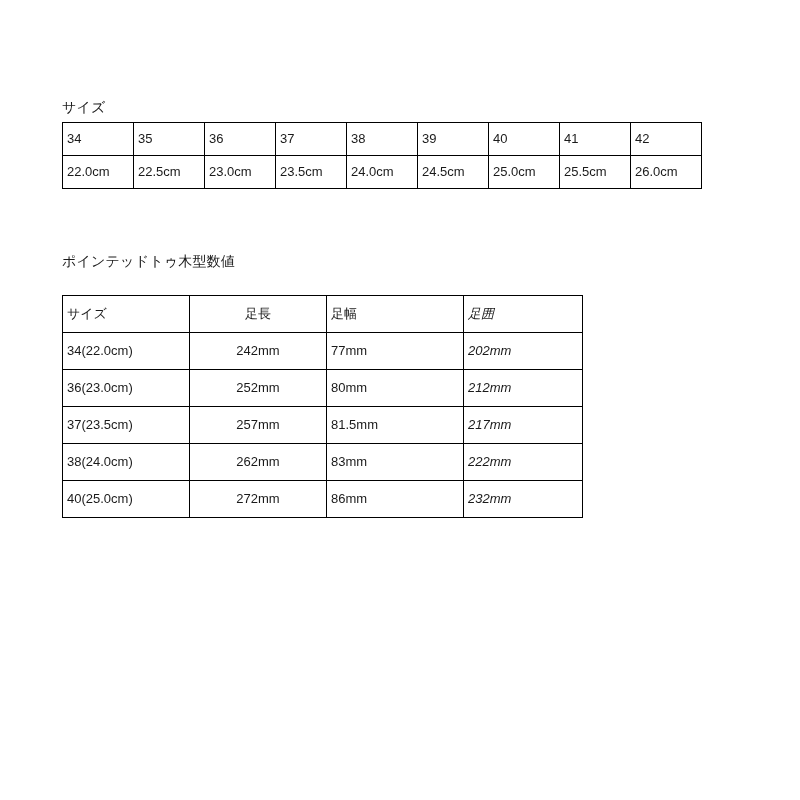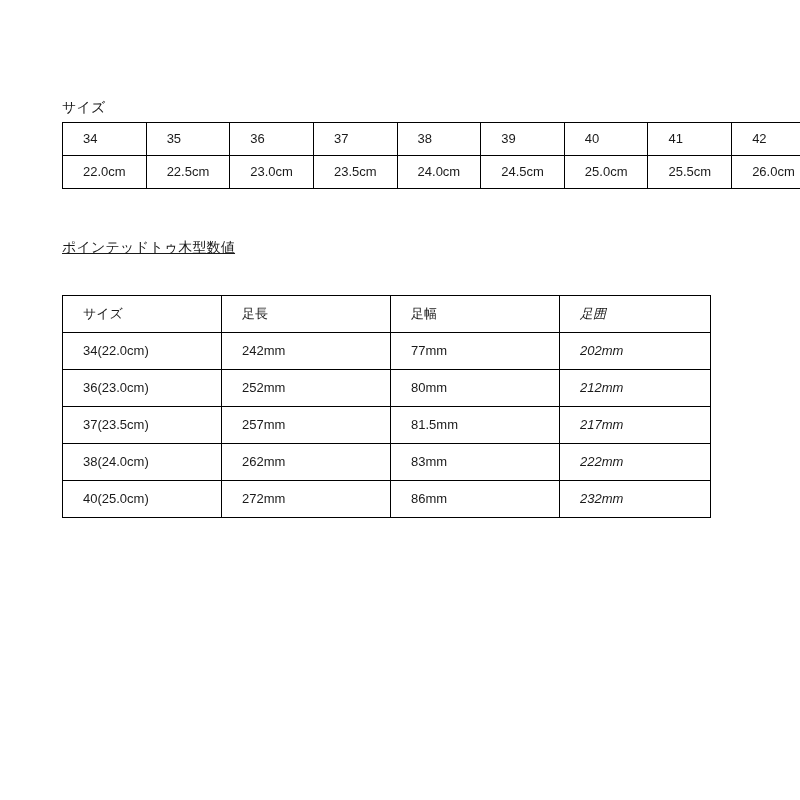--- a/index.html
+++ b/index.html
@@ -26,35 +26,34 @@
     line-height: 18px;
     color: #1a1a1a;
     letter-spacing: 0.2px;
   }
   #size-label {
     left: 62px;
     top: 98px;
   }
   #last-label {
     left: 62px;
-    top: 238px;
-    text-decoration: underline;
+    top: 252px;
   }
 
   table {
     position: absolute;
     border-collapse: collapse;
     background: #ffffff;
   }
   table td {
     border: 1px solid #000000;
     font-size: 13px;
     line-height: 16px;
     color: #1a1a1a;
-    padding: 0 20px;
+    padding: 0 4px;
     vertical-align: middle;
     white-space: nowrap;
   }
 
   
   #size-table {
     left: 62px;
     top: 122px;
   }
   #size-table td {
@@ -70,21 +69,21 @@
 
   
   #last-table {
     left: 62px;
     top: 295px;
   }
   #last-table td {
     height: 36px;
   }
   #last-table td.c0 { width: 118px; }
-  #last-table td.c1 { width: 128px; }
+  #last-table td.c1 { width: 128px; text-align: center; }
   #last-table td.c2 { width: 128px; }
   #last-table td.c3 { width: 110px; font-style: italic; }
 </style>
 </head>
 <body>
 
 <div class="page">
 
   <div class="section-label" id="size-label">サイズ</div>
 

